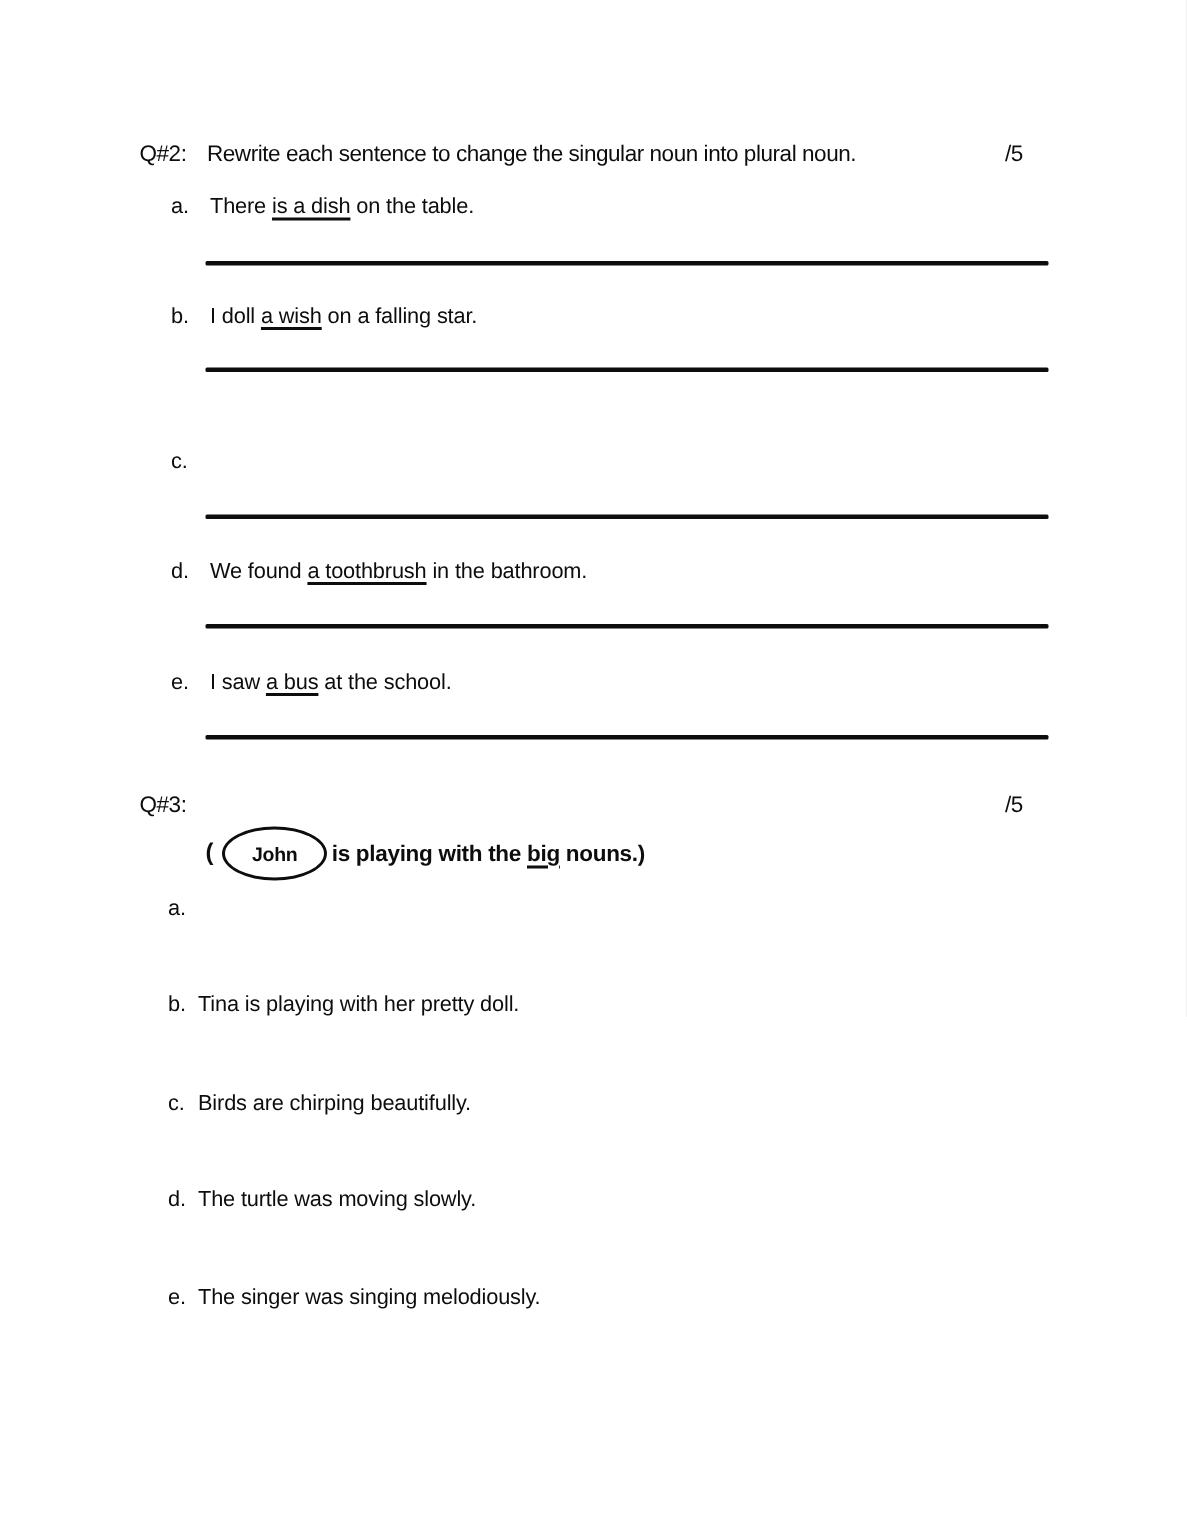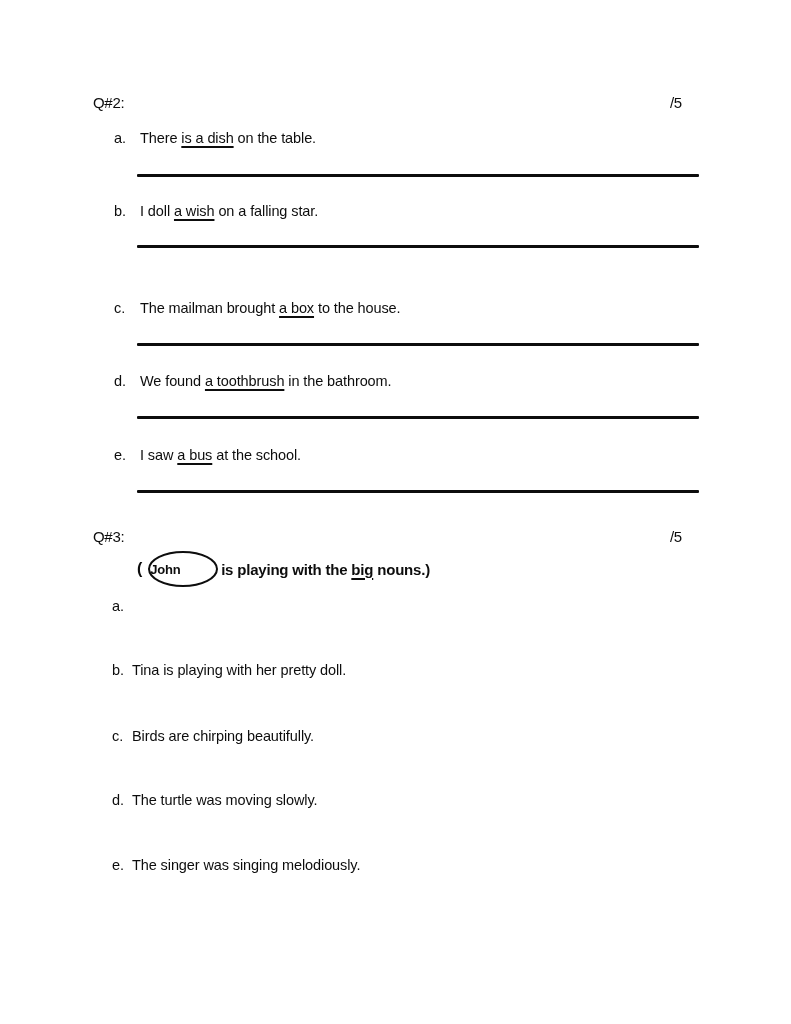--- a/index.html
+++ b/index.html
@@ -53,49 +53,50 @@
   .paren { font-weight: bold; font-size: 16px; }
   .noun-circle {
     box-sizing: border-box;
     width: 70px;
     height: 36px;
     margin: 0 3px 0 6px;
     border: 2px solid #0d0d0d;
     border-radius: 50%;
     display: flex;
     align-items: center;
+    justify-content: center;
     font-size: 13px;
     font-weight: bold;
   }
 </style>
 </head>
 <body>
 
 <div class="page">
 
   <div class="row q-header" style="top:94px">
     <span class="q-label">Q#2:</span>
+    <span class="q-prompt">Rewrite each sentence to change the singular noun into plural noun.</span>
     <span class="q-marks">/5</span>
   </div>
 
   <div class="row item q2" style="top:130px">
     <span class="letter">a.</span>
     <span class="sentence"><span>There </span><span class="u">is a dish</span><span> on the table.</span></span>
   </div>
   <div class="answer-line" style="top:174px"></div>
 
   <div class="row item q2" style="top:203px">
     <span class="letter">b.</span>
     <span class="sentence"><span>I doll </span><span class="u">a wish</span><span> on a falling star.</span></span>
   </div>
   <div class="answer-line" style="top:245px"></div>
 
   <div class="row item q2" style="top:300px">
     <span class="letter">c.</span>
-    <span class="sentence"><span>The mailman brought </span><span class="u">a box</span><span> to the house.</span></span>
   </div>
   <div class="answer-line" style="top:343px"></div>
 
   <div class="row item q2" style="top:373px">
     <span class="letter">d.</span>
     <span class="sentence"><span>We found </span><span class="u">a toothbrush</span><span> in the bathroom.</span></span>
   </div>
   <div class="answer-line" style="top:416px"></div>
 
   <div class="row item q2" style="top:447px">

